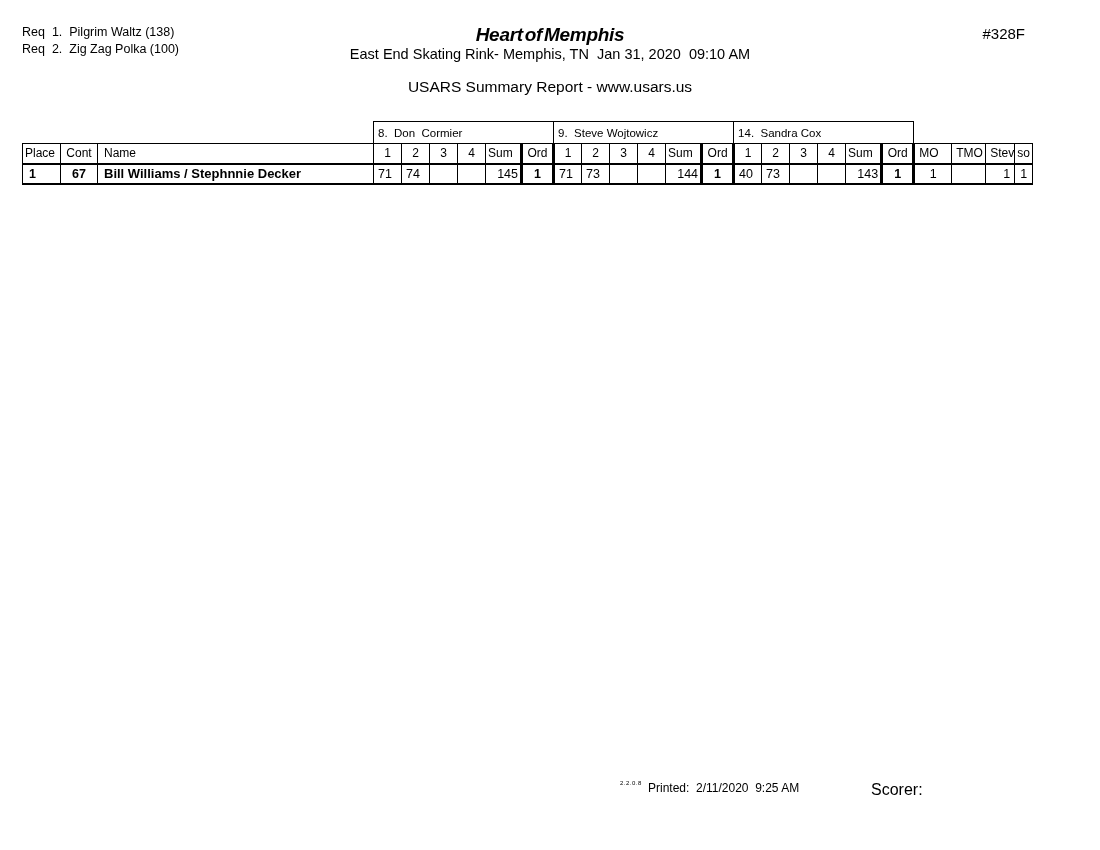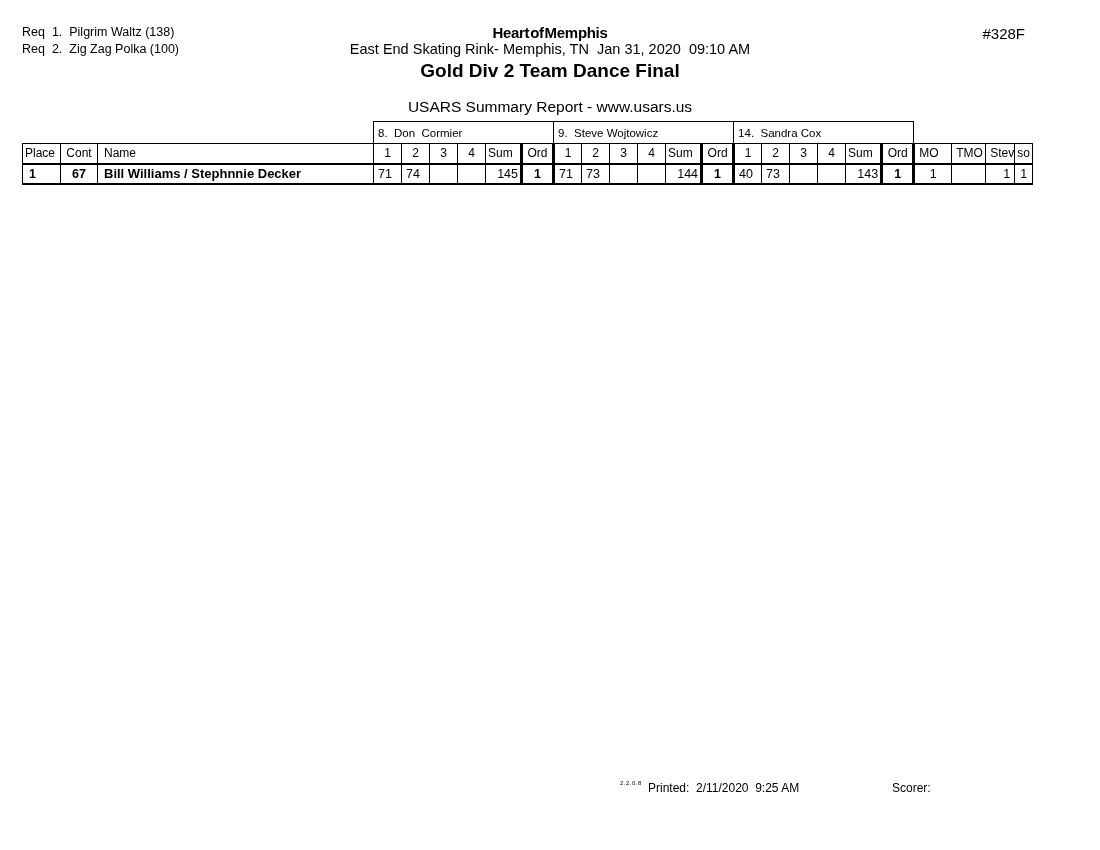--- a/index.html
+++ b/index.html
@@ -8,21 +8,21 @@
     position:relative; width:1100px; height:850px; background:#fff;
     color:#000; font-family:"Liberation Sans", sans-serif; overflow:hidden;padding-left:20px;
   }
   .pre { white-space:pre; }
 
   
   .req-block { position:absolute; left:22px; top:24px; font-size:12.5px; line-height:16.5px; }
 
   
   .center-head { position:absolute; left:0; top:24px; width:100%; text-align:center; }
-  .title   { font-size:15px; font-weight:bold; letter-spacing:-0.3px; word-spacing:-3px; }
+  .title   { font-size:19px; font-weight:bold; letter-spacing:-0.3px; word-spacing:-3px;font-style:italic; }
   .venue   { font-size:14.5px; }
   .event   { font-size:19px; font-weight:bold; margin-top:3px; }
   .report  { font-size:15.5px; margin-top:16px; }
 
   
   .event-num { position:absolute; right:75px; top:25px; font-size:15px; font-weight:normal; }
 
   
   .tbl-wrap { position:absolute; left:22px; top:121px; }
   table.t { border-collapse:collapse; table-layout:fixed; width:1010px; font-size:12px; }
@@ -35,36 +35,35 @@
   .t .r { text-align:right; }
   .t .pl2{padding-left:2px;} .t .pl4{padding-left:4px;} .t .pl6{padding-left:6px;}
   .t .pr2{padding-right:2px;} .t .pr4{padding-right:4px;}
   .t .b { font-weight:bold; }
   .t tr.data td { border-top:2px solid #000; border-bottom:2px solid #000; font-size:12.5px; }
   .t tr.data .name-cell { font-size:13px; }
 
   
   .footer-code { position:absolute; left:620px; top:780px; font-size:6px; letter-spacing:0.5px; }
   .footer-printed { position:absolute; left:648px; top:781px; font-size:12px; }
-  .footer-scorer { position:absolute; left:892px; top:781px; font-size:12px; }
+  .footer-scorer { position:absolute; left:871px; top:781px; font-size:16px; }
 </style>
 </head>
 <body>
 
 <div class="page">
 
   <div class="req-block">
     <div class="pre">Req  1.  Pilgrim Waltz (138)</div>
     <div class="pre">Req  2.  Zig Zag Polka (100)</div>
   </div>
 
   <div class="center-head">
     <div class="title pre">Heart of Memphis</div>
     <div class="venue pre">East End Skating Rink- Memphis, TN  Jan 31, 2020  09:10 AM</div>
-    <div class="event pre">Gold Div 2 Team Dance Final</div>
     <div class="report pre">USARS Summary Report - www.usars.us</div>
   </div>
 
   <div class="event-num pre">#328F</div>
 
   <div class="tbl-wrap">
     <table class="t">
       <colgroup>
         <col style="width:38px">
           <col style="width:37px">

